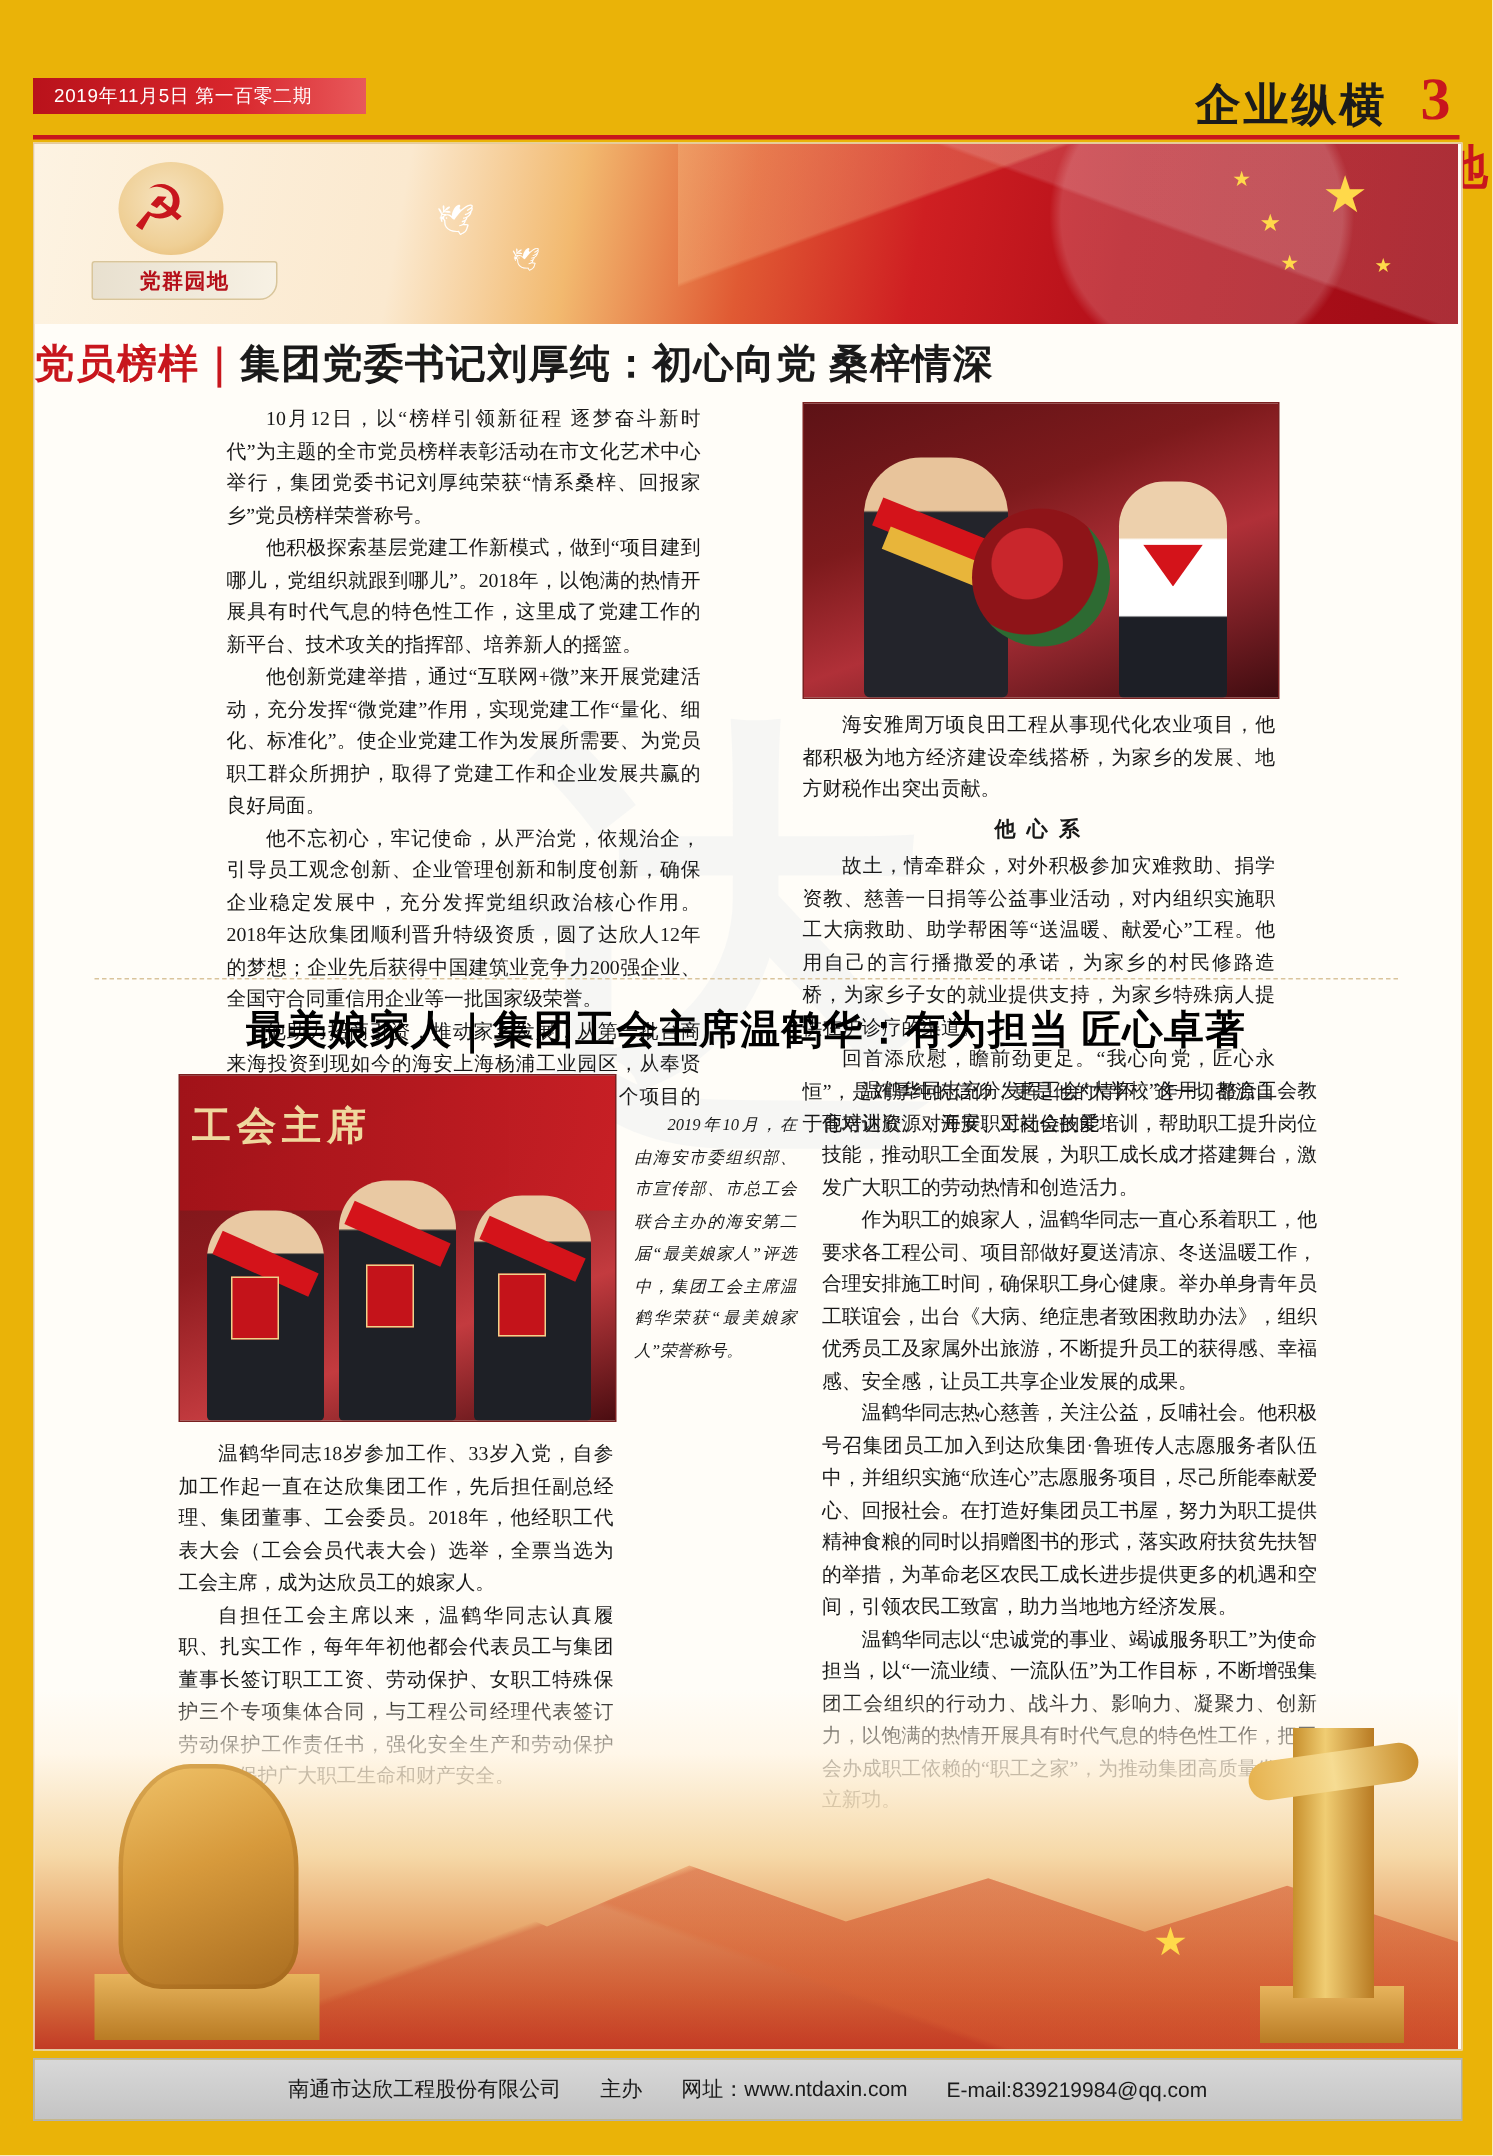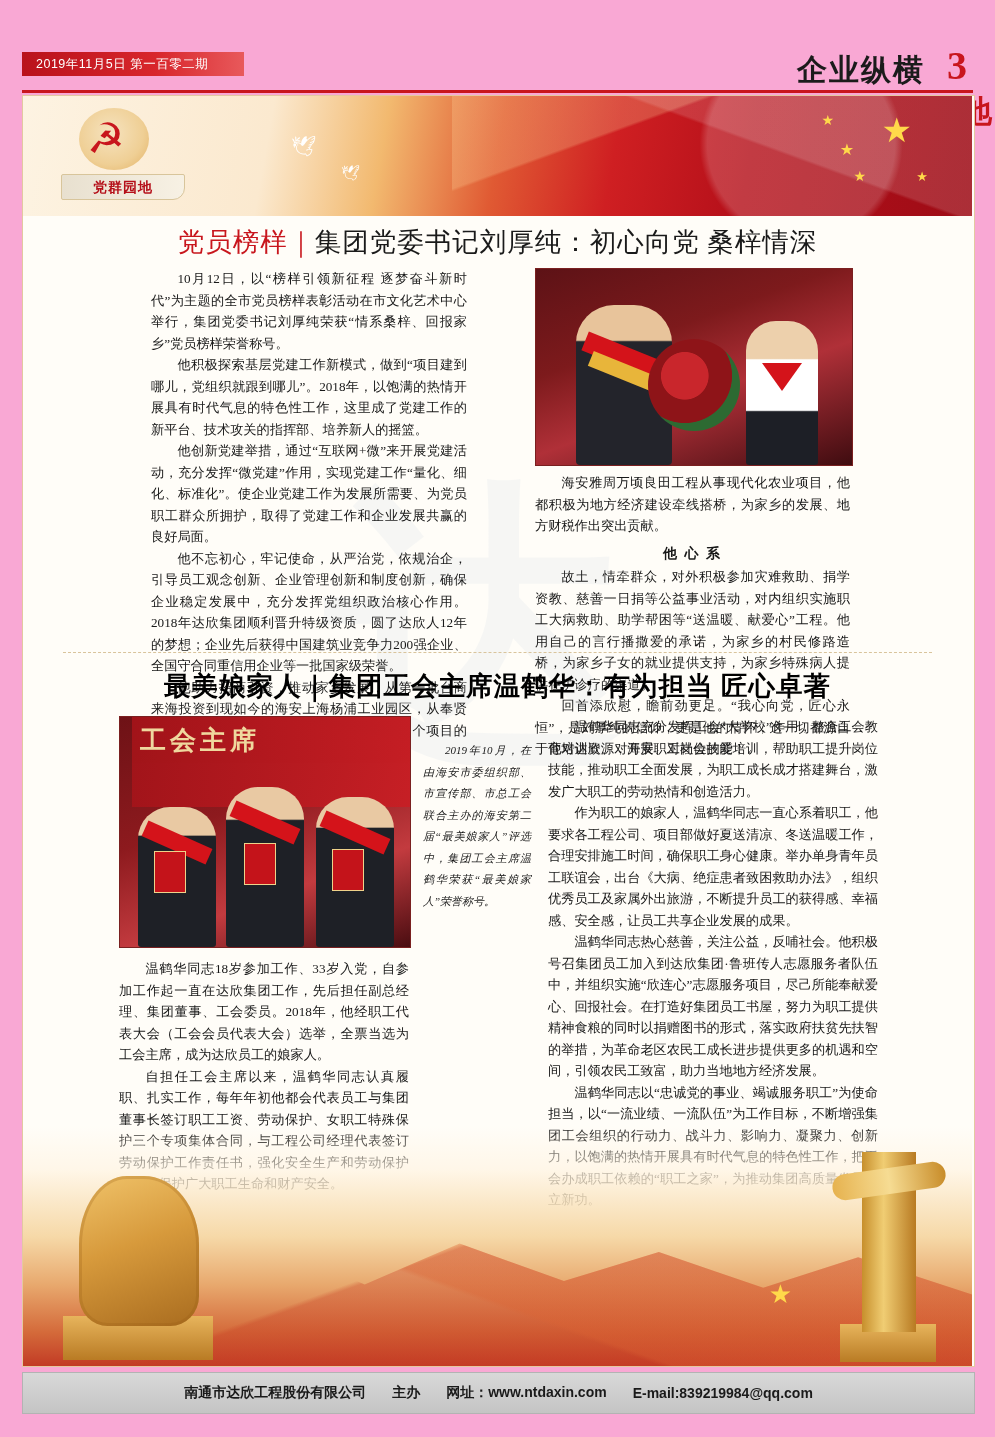--- a/index.html
+++ b/index.html
@@ -5,21 +5,21 @@
   html,body{margin:0;padding:0;}
   body{
     width:995px;height:1437px;
     background:#ffffff;
     font-family:"Liberation Serif","DejaVu Serif",serif;
     overflow:hidden;
     position:relative;
   }
   .page{
     position:absolute;left:0;top:0;width:995px;height:1437px;
-    background:#f9a8d4;
+    background:#eab308;
   }
   
   .masthead{
     position:absolute;left:0;top:52px;width:995px;height:40px;
   }
   .date-ribbon{
     position:absolute;left:22px;top:0px;width:222px;height:24px;
     background:linear-gradient(90deg,#b9121b 0%,#d8262c 60%,#e8595b 100%);
     color:#fff;font-size:12.5px;line-height:24px;
     font-family:"Liberation Sans",sans-serif;
@@ -86,22 +86,22 @@
     color:#b5101a;font-size:14px;font-weight:bold;
     text-align:center;line-height:24px;letter-spacing:1px;
     border-radius:2px 2px 12px 2px;
     font-family:"Liberation Sans",sans-serif;
   }
   .dove{
     position:absolute;color:#ffffff;font-size:20px;
   }
   
   .headline1{
-    position:absolute;left:0;top:128px;width:949px;text-align:center;
-    font-size:26.5px;font-weight:normal;letter-spacing:1px;
+    position:absolute;left:0;top:128px;width:949px;text-align:left;
+    font-size:26.5px;font-weight:bold;letter-spacing:1px;
   }
   .headline1 .red{color:#c8161d;}
   .headline1 .dark{color:#1a1a1a;}
   .art1-left{
     position:absolute;left:128px;top:172px;width:316px;
     font-size:13.2px;line-height:21.5px;color:#181818;text-align:justify;
   }
   .art1-right{
     position:absolute;left:512px;top:172px;width:315px;
     font-size:13.2px;line-height:21.5px;color:#181818;text-align:justify;
@@ -154,22 +154,22 @@
   }
   .photo2{
     position:absolute;left:96px;top:620px;width:290px;height:230px;
     background:linear-gradient(160deg,#6e1216 0%,#8d1a1e 40%,#c33b3f 70%,#4a0d11 100%);
     overflow:hidden;border:1px solid #7a2020;
   }
   .photo2 .bannerbg{
     position:absolute;left:0;top:0;width:290px;height:90px;
     background:linear-gradient(90deg,#a4141a,#c91f25);
     color:#f6e3a6;font-size:26px;font-weight:bold;letter-spacing:4px;
-    padding:6px 0 0 8px;box-sizing:border-box;
-    font-family:"DejaVu Serif",serif;opacity:.95;margin-left:12px;
+    padding:16px 0 0 8px;box-sizing:border-box;
+    font-family:"DejaVu Serif",serif;opacity:.95;
   }
   .p2person{
     position:absolute;bottom:0;width:78px;height:140px;
     background:linear-gradient(180deg,#e9c9a3 0 20%,#1e2026 21% 100%);
     border-radius:32px 32px 3px 3px;
   }
   .p2sash{
     position:absolute;width:70px;height:17px;background:#d4131a;transform:rotate(24deg);
   }
   .p2book{
@@ -258,21 +258,20 @@
     background:linear-gradient(180deg,#e7b45c,#b97b24);
   }
   
   .footer{
     position:absolute;left:22px;top:1372px;width:951px;height:40px;
     background:linear-gradient(180deg,#d8d8d8,#c4c4c4);
     border:1px solid #b3b3b3;
     display:flex;align-items:center;justify-content:center;gap:26px;
     font-size:14px;color:#1a1a1a;
     font-family:"Liberation Sans",sans-serif;
-    font-weight:bold;
   }
   .footer span{white-space:nowrap;}
 </style>
 </head>
 <body>
 
 <div class="page">
 
   <div class="masthead">
     <div class="date-ribbon">2019年11月5日  第一百零二期</div>

